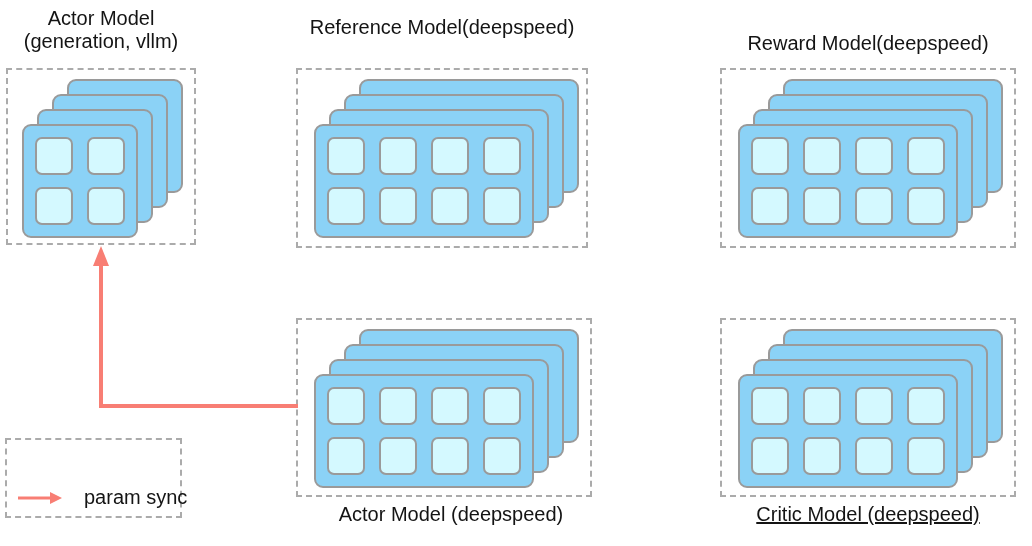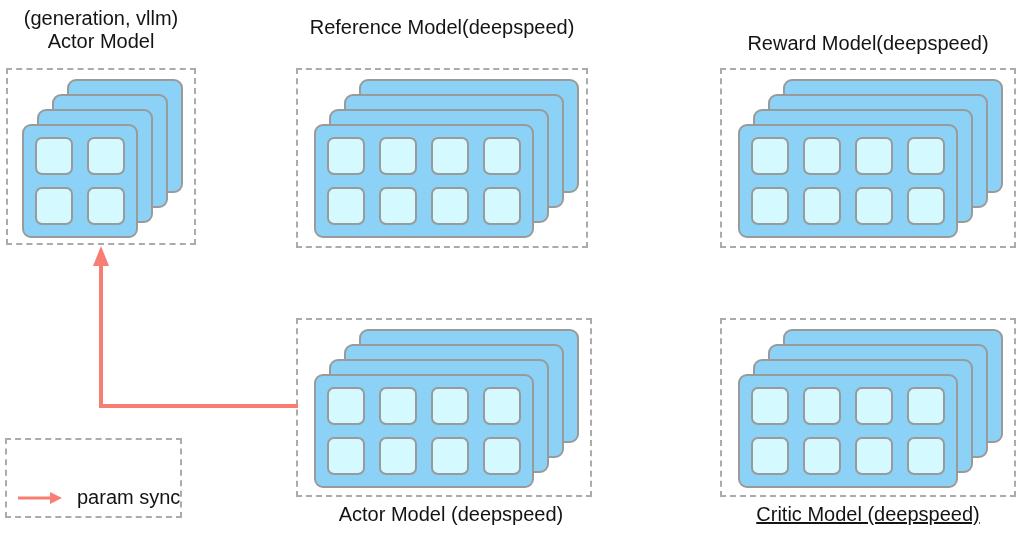--- a/index.html
+++ b/index.html
@@ -30,36 +30,36 @@
     border:2px solid var(--card-border,#9a9a9a);
     border-radius:9px;
   }
   .gpu-cell{
     width:38px;height:38px;box-sizing:border-box;
     background:var(--cell-cyan,#d4f9ff);
     border:2px solid var(--card-border,#9a9a9a);
     border-radius:7px;
   }
   #legend-box{left:5px;top:438px;width:177px;height:80px;z-index:2;}
-  .legend-row{position:absolute;left:10px;top:46px;display:flex;align-items:center;gap:14px;}
+  .legend-row{position:absolute;left:10px;top:46px;display:flex;align-items:center;gap:21px;}
   .legend-label{font-size:20px;color:var(--text,#141414);white-space:nowrap;}
 </style>
 </head>
 <body>
 
 <div class="canvas">
 
   <svg class="overlay" width="1032" height="546" viewBox="0 0 1032 546">
     <polyline points="298,406 101,406 101,262" fill="none" stroke="#f87e74" stroke-width="4" stroke-linejoin="miter"></polyline>
     <polygon points="101,246 93,266 109,266" fill="#f87e74"></polygon>
   </svg>
 
   <div class="panel-title" id="t1">
+    <div>Actor Model</div>
     <div>(generation, vllm)</div>
-    <div>Actor Model</div>
   </div>
   <div class="dashed-box" id="b1">
     <div class="stack" id="s1">
         <div class="gpu-card" style="width: 116px; height: 114px; left: 45px; top: -45px; z-index: 7;"></div>
         <div class="gpu-card" style="width: 116px; height: 114px; left: 30px; top: -30px; z-index: 8;"></div>
         <div class="gpu-card" style="width: 116px; height: 114px; left: 15px; top: -15px; z-index: 9;"></div>
         <div class="gpu-card" style="width: 116px; height: 114px; left: 0px; top: 0px; z-index: 10; display: grid; grid-template-columns: repeat(2, 38px); gap: 12px 14px; padding: 11px;">
           <div class="gpu-cell"></div>
           <div class="gpu-cell"></div>
           <div class="gpu-cell"></div>

